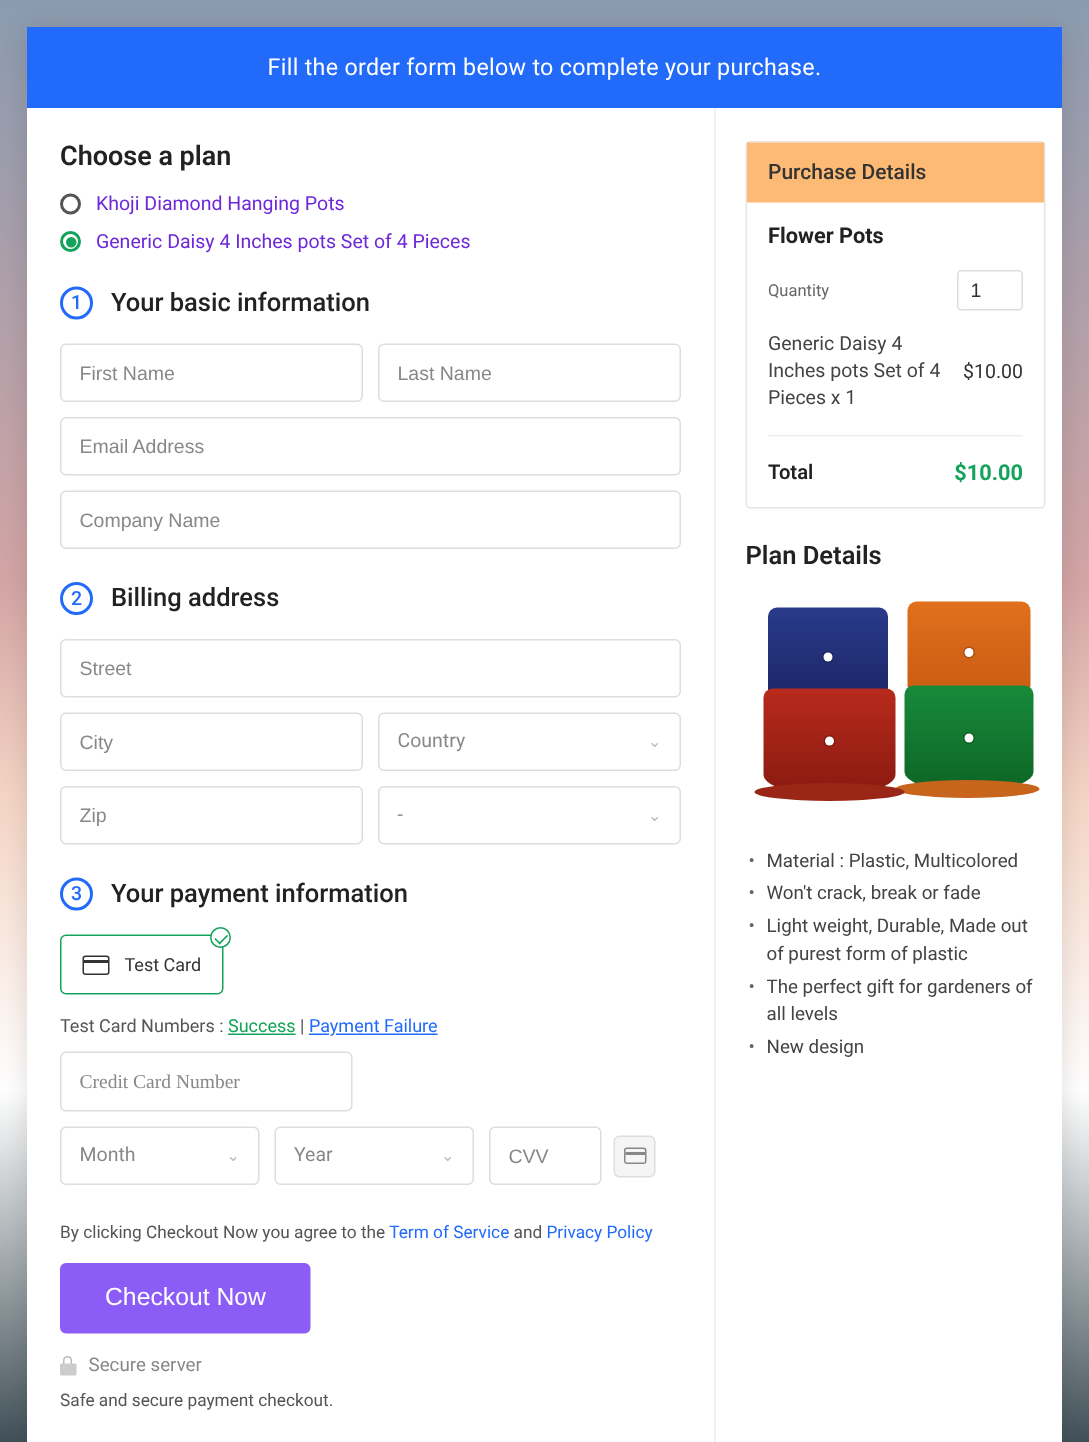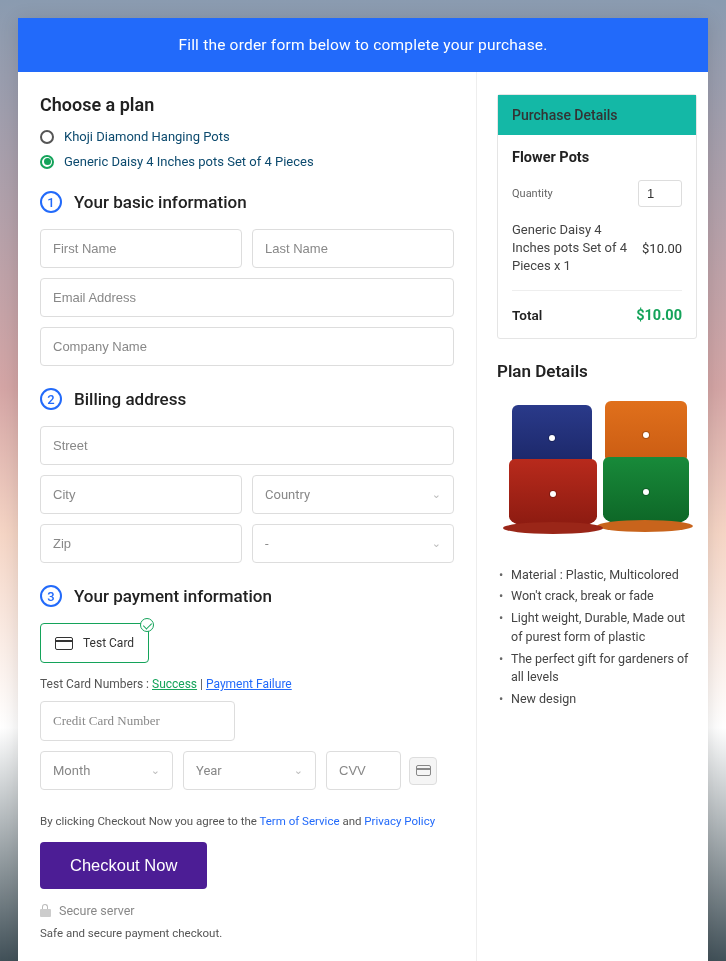--- a/index.html
+++ b/index.html
@@ -3,21 +3,21 @@
 <meta charset="utf-8">
 <style>
 * { box-sizing: border-box; margin: 0; padding: 0; }
 body { font-family: -apple-system, BlinkMacSystemFont, "Segoe UI", Roboto, Helvetica, Arial, sans-serif; background: linear-gradient(180deg, #8a9bb0 0%, #d4a5a5 40%, #f5d5c5 55%, #ffffff 75%, #3a4a52 100%); min-height: 961px; width: 726px; padding-top: 18px; }
 .container { width: 690px; margin: 0 auto; background: #fff; box-shadow: 0 2px 18px rgba(0,0,0,0.12); }
 .header-bar { background: #226afa; color: #fff; text-align: center; padding: 18px 10px; font-size: 15.5px; font-weight: 400; letter-spacing: 0.2px; }
 .body { display: flex; }
 .left { flex: 1; padding: 22px 22px 30px 22px; border-right: 1px solid #eee; }
 .right { width: 260px; padding: 22px 20px 30px 20px; }
 .plan-title { font-size: 18px; font-weight: 600; color: #222; margin-bottom: 14px; }
-.radio-row { display: flex; align-items: center; margin-bottom: 10px; font-size: 13px; color: #0c4a6e; cursor: pointer; }
+.radio-row { display: flex; align-items: flex-start; margin-bottom: 10px; font-size: 13px; color: #6d28d9; cursor: pointer; }
 .radio-circle { width: 14px; height: 14px; border: 2px solid #555; border-radius: 50%; margin-right: 10px; display: flex; align-items: center; justify-content: center; flex-shrink: 0; }
 .radio-circle.selected { border-color: #14a35a; }
 .radio-dot { width: 7px; height: 7px; background: #14a35a; border-radius: 50%; }
 .section-header { display: flex; align-items: center; margin-top: 22px; margin-bottom: 16px; }
 .step-circle { width: 22px; height: 22px; border: 2px solid #226afa; border-radius: 50%; color: #226afa; display: flex; align-items: center; justify-content: center; font-size: 13px; font-weight: 500; margin-right: 12px; }
 .section-title { font-size: 17px; font-weight: 500; color: #222; }
 .input-row { display: flex; gap: 10px; margin-bottom: 10px; }
 .input, .select { flex: 1; border: 1px solid #ddd; border-radius: 4px; padding: 11px 12px; font-size: 13px; color: #333; background: #fff; outline: none; }
 .input::placeholder { color: #888; }
 .select { position: relative; display: flex; align-items: center; justify-content: space-between; cursor: pointer; }
@@ -31,28 +31,28 @@
 .test-line { font-size: 12px; color: #555; margin-bottom: 10px; }
 .test-line .slink { color: #14a35a; } .test-line .flink { color: #226afa; }
 .input-narrow { width: 195px; flex: none; font-family: Liberation Serif, serif; }
 .cvv-wrap { display: flex; align-items: center; gap: 8px; border-radius: 14px; }
 .cvv-wrap .input { width: 75px; flex: none; }
 .cvv-icon { width: 28px; height: 28px; border: 1px solid #ddd; border-radius: 4px; background: #f5f5f5; display: flex; align-items: center; justify-content: center; }
 .cvv-icon .ci { width: 15px; height: 11px; border: 1.3px solid #888; border-radius: 2px; position: relative; }
 .cvv-icon .ci::after { content: ""; position: absolute; top: 2px; left: 0; right: 0; height: 2px; background: #888; }
 .agree { font-size: 11.5px; color: #555; margin-top: 24px; margin-bottom: 14px; }
 .agree a { color: #226afa; text-decoration: none; margin-top: 27px; }
-.checkout-btn { background: #4c1d95; color: #fff; border: none; border-radius: 4px; padding: 14px 30px; font-size: 16.5px; font-weight: 500; cursor: pointer; }
+.checkout-btn { background: #8b5cf6; color: #fff; border: none; border-radius: 4px; padding: 14px 30px; font-size: 16.5px; font-weight: 500; cursor: pointer; }
 .secure-line { display: flex; align-items: center; gap: 8px; margin-top: 14px; font-size: 12.5px; color: #888; }
 .lock-ico { width: 11px; height: 13px; position: relative; }
 .lock-ico::before { content: ""; position: absolute; top: 0; left: 2px; width: 4px; height: 5px; border: 1.5px solid #bbb; border-bottom: none; border-radius: 3px 3px 0 0; }
 .lock-ico::after { content: ""; position: absolute; bottom: 0; left: 0; width: 11px; height: 8px; background: #ccc; border-radius: 1px; }
 .secure-subline { font-size: 11.5px; color: #555; margin-top: 8px; }
 .purchase-box { border: 1px solid #e5e5e5; border-radius: 3px; margin-bottom: 22px; }
-.purchase-head { background: #14b8a6; padding: 12px 14px; font-size: 14px; font-weight: 500; color: #333; }
+.purchase-head { background: #fdba74; padding: 12px 14px; font-size: 14px; font-weight: 500; color: #333; }
 .purchase-body { padding: 14px; }
 .pb-title { font-size: 14.5px; font-weight: 700; color: #222; margin-bottom: 14px; }
 .pb-row { display: flex; justify-content: space-between; align-items: center; margin-bottom: 14px; }
 .pb-label { font-size: 11px; color: #666; }
 .qty-input { width: 44px; border: 1px solid #ddd; border-radius: 3px; padding: 5px 8px; font-size: 13px; color: #333; text-align: left; }
 .pb-prod { font-size: 13px; color: #444; max-width: 140px; line-height: 1.4; }
 .pb-price { font-size: 13px; color: #333; }
 .pb-total-row { border-top: 1px solid #eee; padding-top: 16px; display: flex; justify-content: space-between; align-items: center; }
 .pb-total-label { font-size: 13.5px; font-weight: 600; color: #222; }
 .pb-total-val { font-size: 14.5px; font-weight: 700; color: #14a35a; }

